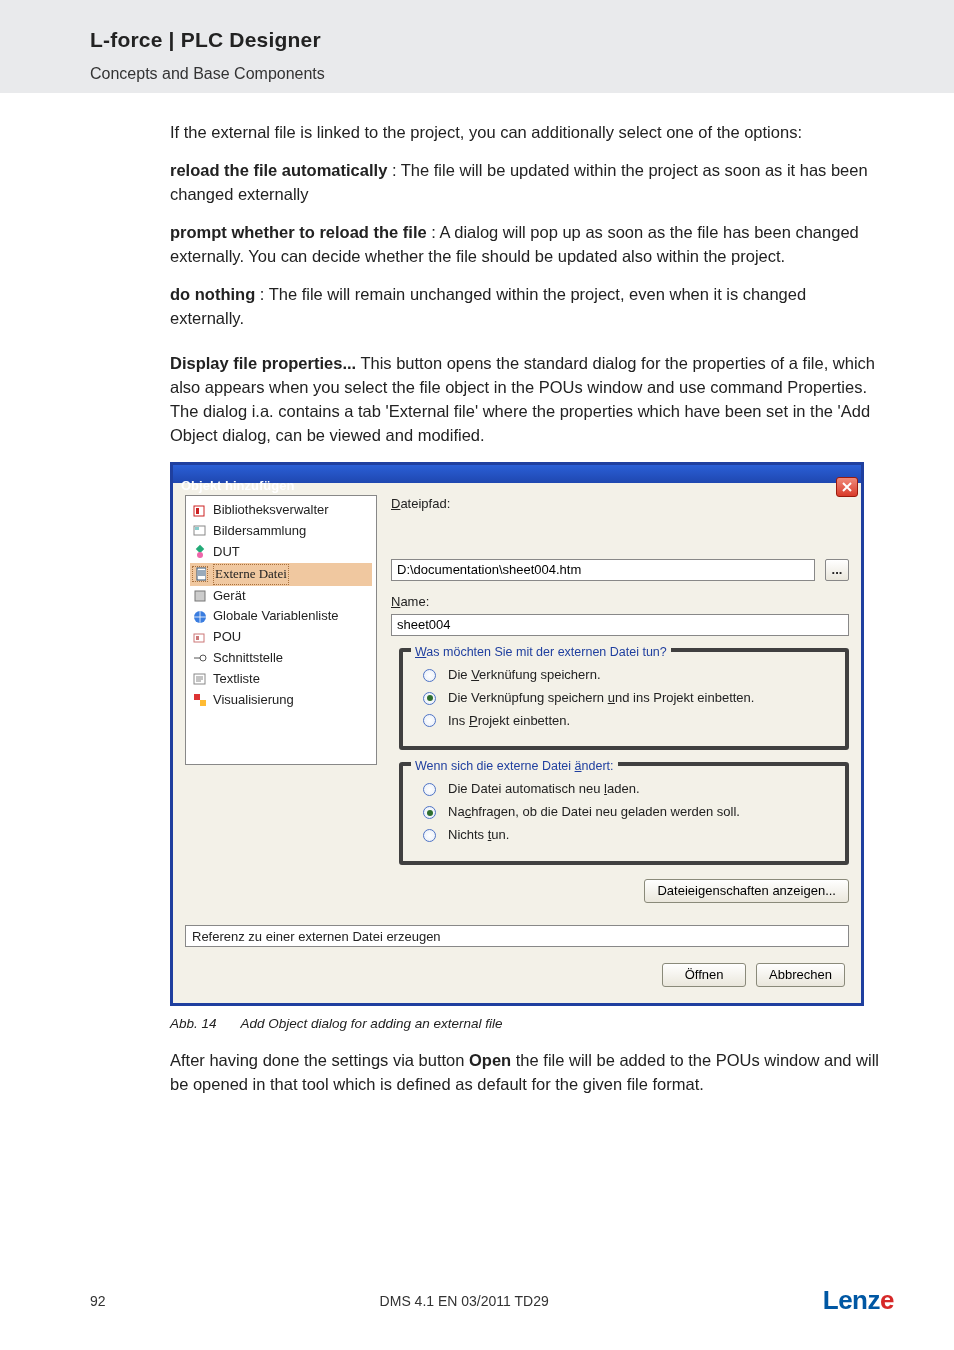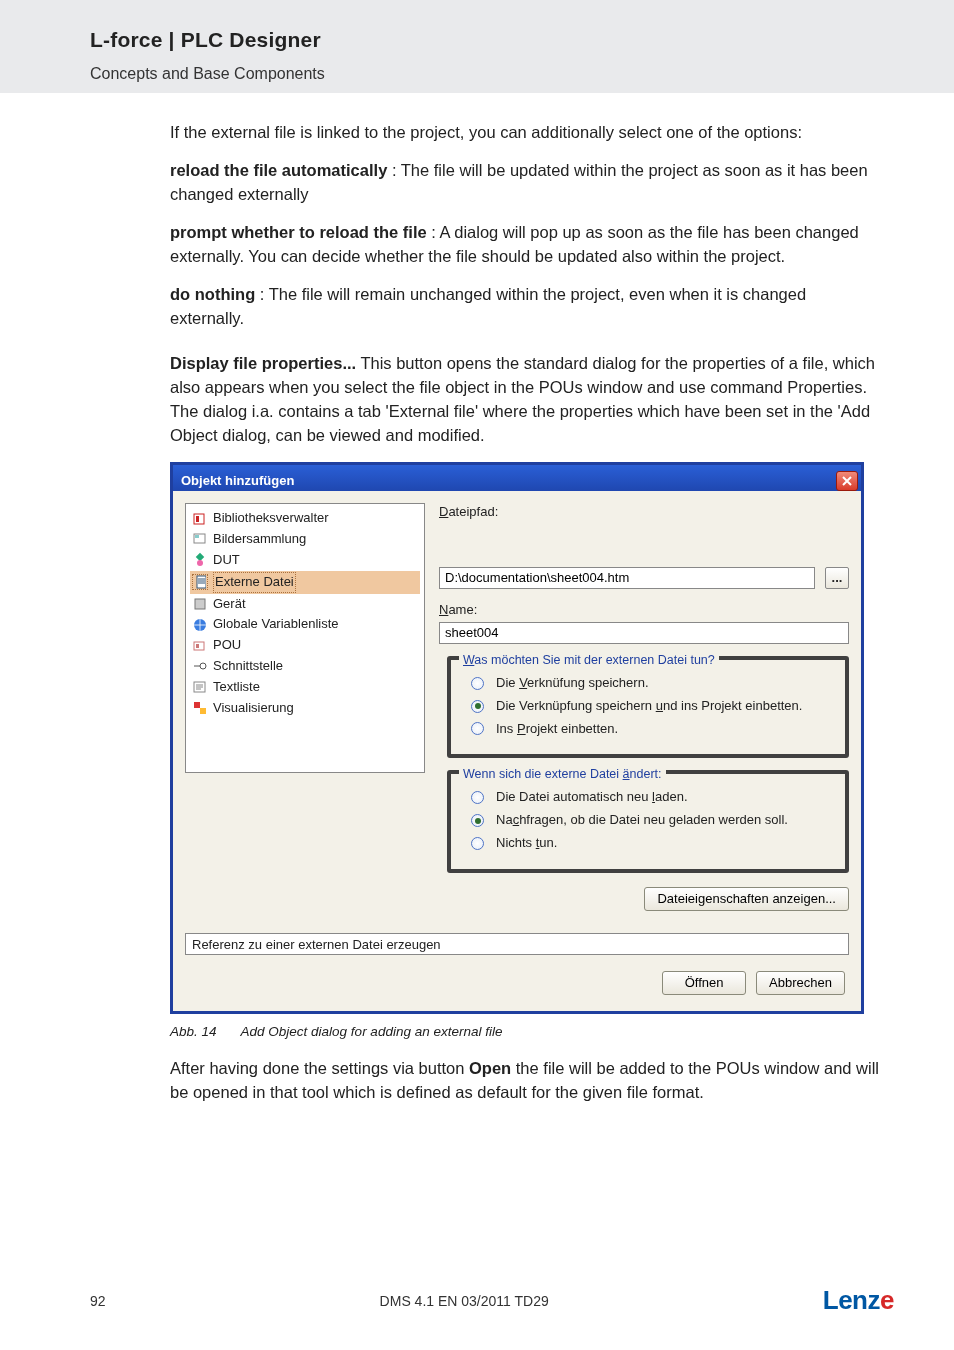--- a/index.html
+++ b/index.html
@@ -6,29 +6,29 @@
   html, body { width: 954px; background: #fff; font-family: "Segoe UI", Tahoma, sans-serif; color: #222; }
   .page { width: 954px; min-height: 1350px; position: relative; }
   .header-bar { background: #e9eaec; padding: 28px 40px 10px 90px; }
   .title { font-weight: 700; font-size: 21px; letter-spacing: 0.2px; }
   .subtitle { font-size: 16px; margin-top: 13px; color: #333; }
   .body { padding: 28px 70px 0 170px; font-size: 16.5px; line-height: 1.45; }
   .body p { margin-bottom: 14px; }
   .body .strong { font-weight: 700; }
   .dialog-wrap { margin: 10px 0 6px 0; }
   .dialog { width: 694px; border: 3px solid #1f3f9f; background: #f3f1e8; font-family: Tahoma, sans-serif; font-size: 13px; color: #222; }
-  .dlg-titlebar { height: 26px; background: linear-gradient(#2a5fd6,#1f47b0); display: flex; align-items: flex-end; justify-content: space-between; padding: 4px 3px 0 8px; }
+  .dlg-titlebar { height: 18px; background: linear-gradient(#2a5fd6,#1f47b0); display: flex; align-items: flex-start; justify-content: space-between; padding: 12px 3px 0 8px; }
   .dlg-title { color: #fff; font-weight: 700; font-size: 13px; }
   .dlg-close { width: 22px; height: 20px; background: linear-gradient(#f08a7a,#d93b2a); border: 1px solid #9a1a0c; border-radius: 3px; display: flex; align-items: center; justify-content: center; }
   .dlg-close svg { width: 12px; height: 12px; }
   .dlg-body { padding: 12px; display: flex; gap: 14px; }
-  .listbox { width: 240px; height: 270px; background: #fff; border: 1px solid #888; padding: 4px; overflow: hidden; }
+  .listbox { width: 192px; height: 270px; background: #fff; border: 1px solid #888; padding: 4px; overflow: hidden; }
   .list-item { display: flex; align-items: center; gap: 5px; padding: 1px 2px; white-space: nowrap; }
   .list-item.sel { background: #f0c8a0; }
-  .list-item.sel span { border: 1px dotted #a9713e; padding: 0 1px; }
+  .list-item.sel span { border: 1px dotted #a9713e; padding: 0 1px; font-family: Liberation Serif, serif; }
   .ico { width: 16px; height: 16px; display: inline-flex; align-items: center; justify-content: center; font-size: 11px; }
   .rightpane { flex: 1; }
   .lbl { display: block; margin-bottom: 2px; }
   .lbl .ul { text-decoration: underline; }
   .pathrow { display: flex; gap: 10px; margin-bottom: 12px; margin-top: 45px; }
   .txt { flex: 1; height: 22px; border: 1px solid #888; background: #fff; padding: 2px 5px; font-family: Tahoma, sans-serif; font-size: 13px; }
   .dots-btn { width: 24px; height: 22px; border: 1px solid #888; background: linear-gradient(#fff,#eae7dc); border-radius: 2px; display: flex; align-items: center; justify-content: center; font-weight: 700; }
   .group { border: 4px solid #404040; border-radius: 3px; padding: 10px 3px 12px 12px; margin-top: 12px; position: relative; margin-left: 8px; }
   .group-legend { position: absolute; top: -9px; left: 8px; background: #f3f1e8; padding: 0 4px; color: #1f3f9f; font-size: 12.5px; }
   .group-legend .ul { text-decoration: underline; }

